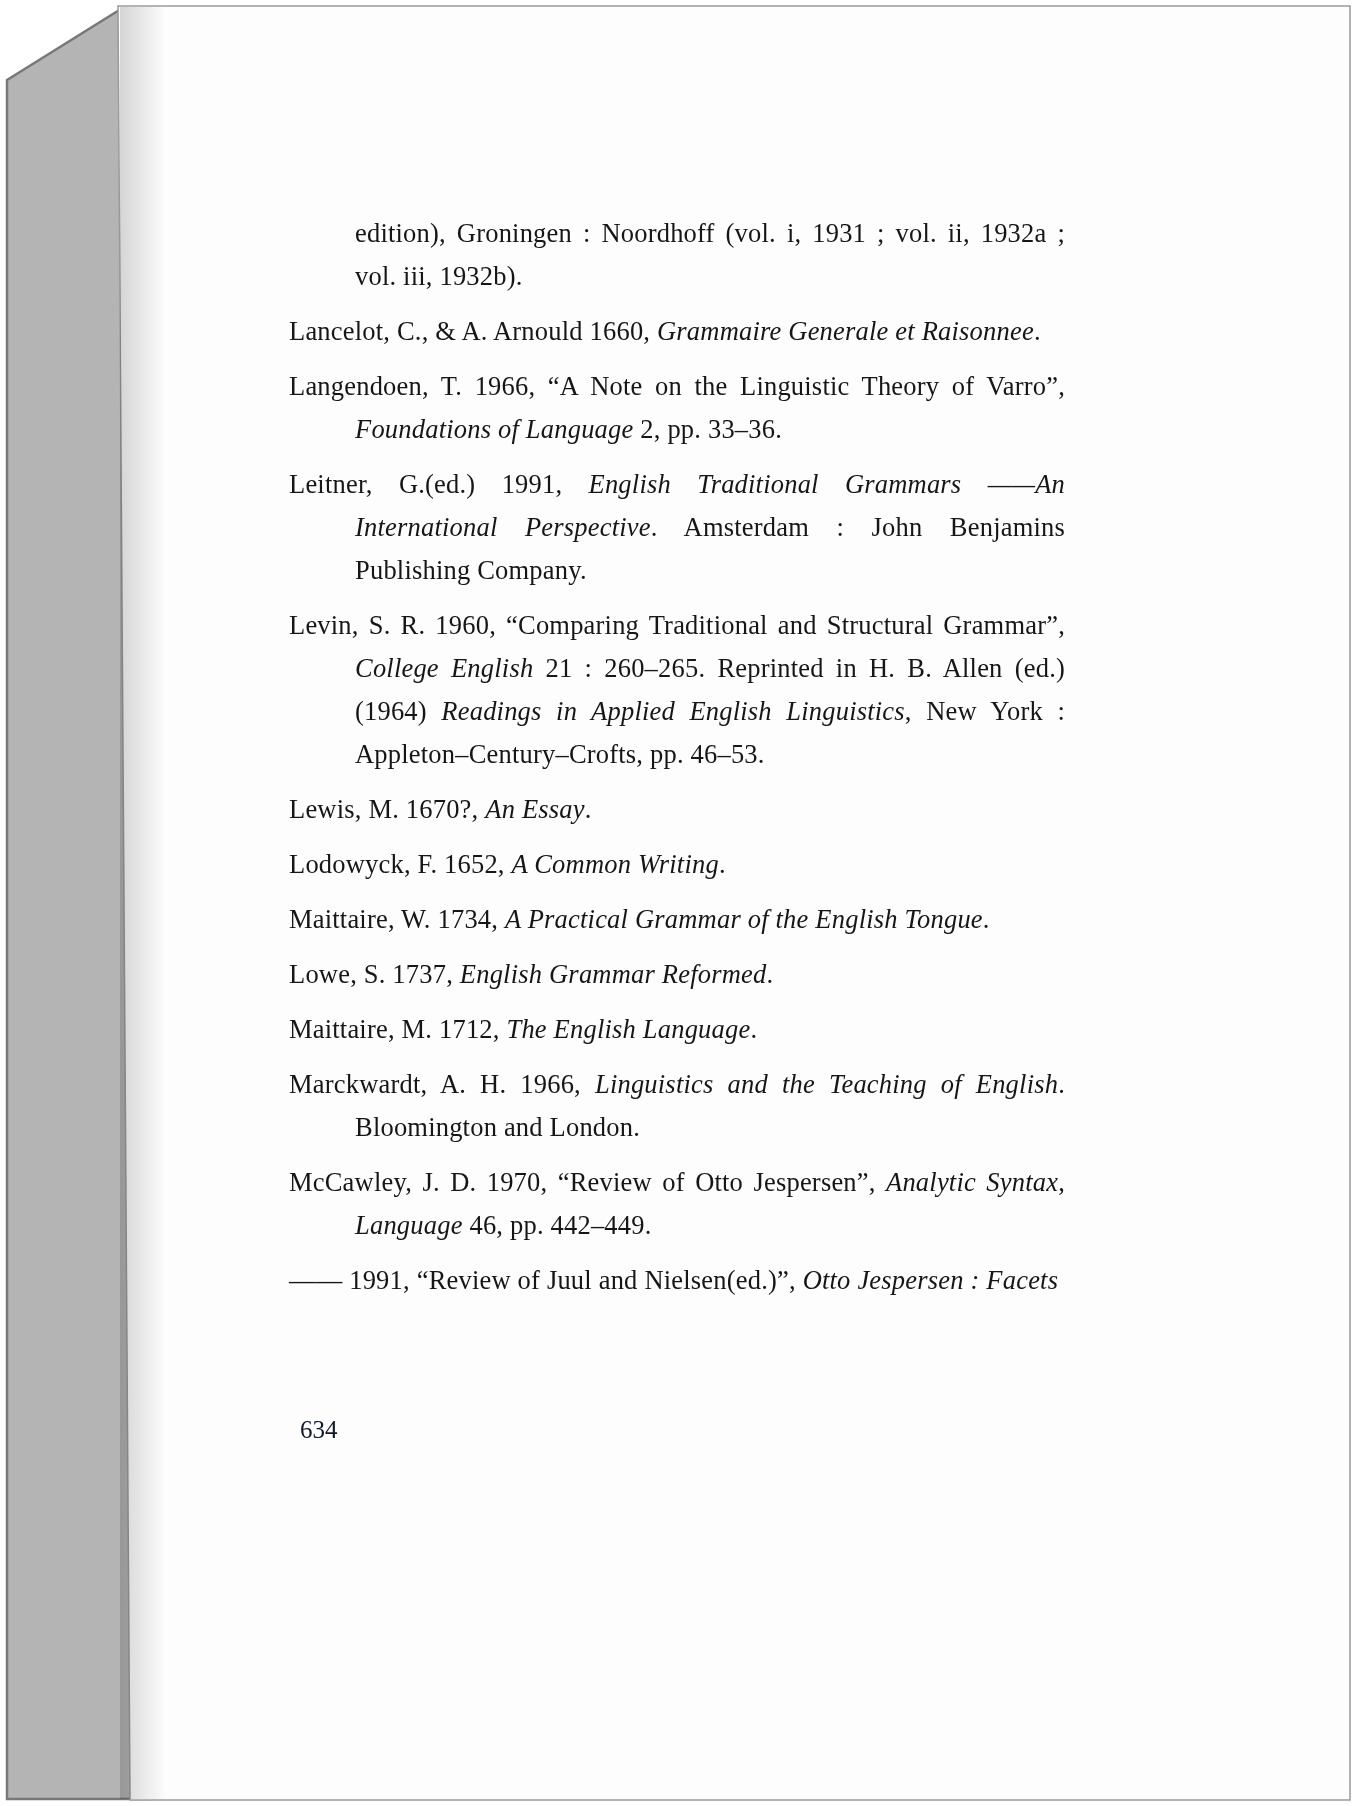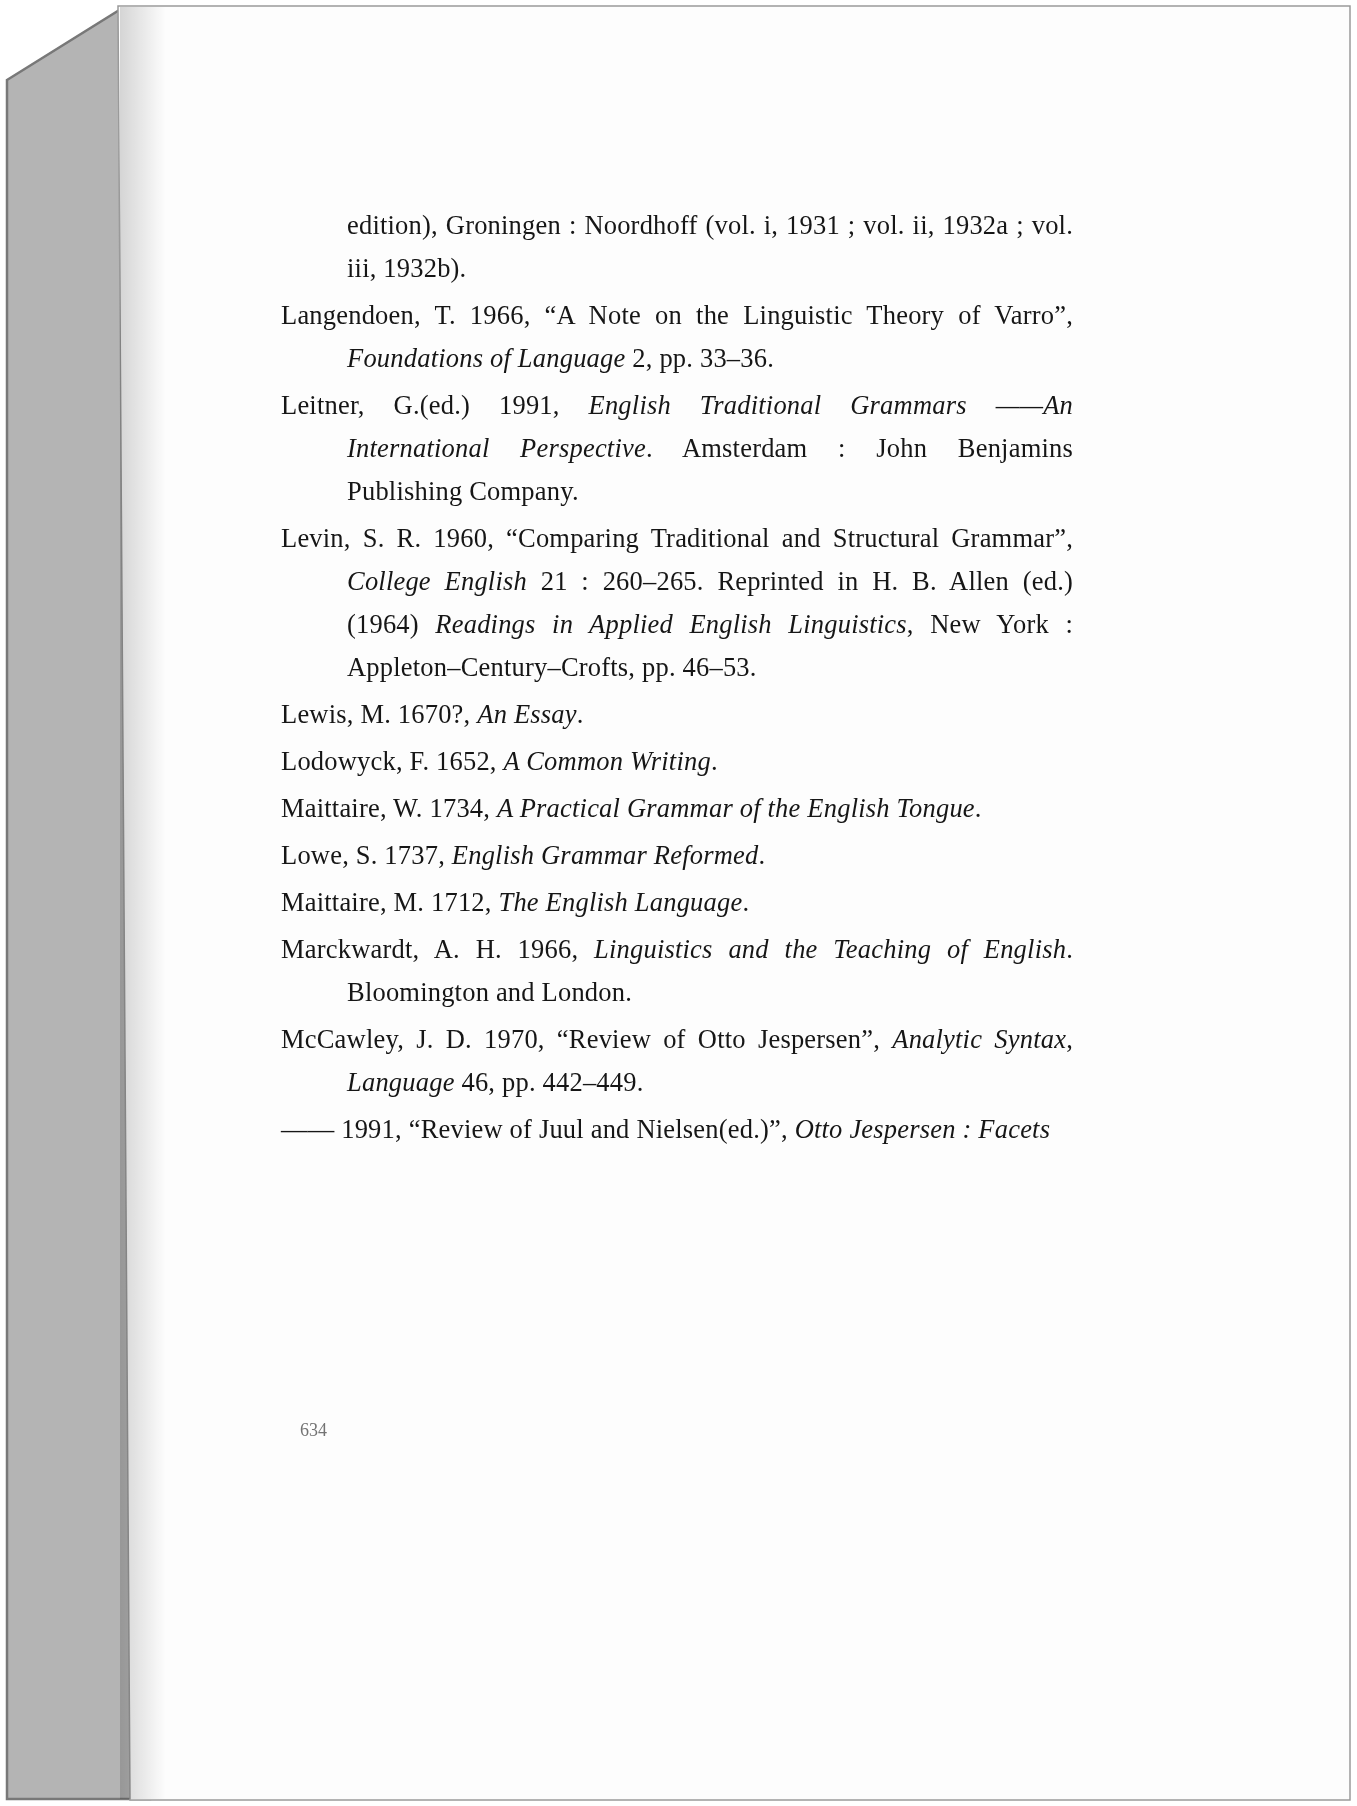--- a/index.html
+++ b/index.html
@@ -22,36 +22,36 @@
     position: absolute;
     left: 277px;
     top: 200px;
     width: 800px;
     font-size: 26.5px;
     line-height: 43px;
     text-align: justify;
     letter-spacing: 0.2px;
   }
   p.ref {
-    margin: 4px;
+    margin: 12px;
     padding-left: 66px;
     text-indent: -66px;
   }
   p.ref.cont {
     text-indent: 0;
   }
   .it { font-style: italic; }
   .rm { font-style: normal; }
   .page-number {
     position: absolute;
     left: 300px;
     top: 1414px;
-    font-size: 18px;
+    font-size: 25px;
     line-height: 32px;
-    color: #737373;
+    color: #0f172a;
   }
 </style>
 </head>
 <body>
 
 <div style="position:absolute; inset:0;">
 
   <svg class="bg-svg" width="1357" height="1806" viewBox="0 0 1357 1806">
     <defs>
       <linearGradient id="leftshade" x1="0" y1="0" x2="1" y2="0">
@@ -62,20 +62,21 @@
 
     <polygon points="7,80 121,9 150,9 150,1799 7,1799" fill="#b4b4b4" stroke="#787878" stroke-width="2.5"></polygon>
 
     <polygon points="118,6 1350,6 1350,1800 130,1800" fill="#fdfdfd" stroke="#9a9a9a" stroke-width="1.5"></polygon>
 
     <rect x="120" y="7" width="46" height="1792" fill="url(#leftshade)"></rect>
   </svg>
 
   <div class="text-block">
       <p class="ref cont"><span class="rm">edition), Groningen : Noordhoff (vol. i, 1931 ; vol. ii, 1932a ; vol. iii, 1932b).</span></p>
+      <p class="ref"><span class="rm">Lancelot, C., &amp; A. Arnould 1660, </span><span class="it">Grammaire Generale et Raisonnee</span><span class="rm">.</span></p>
       <p class="ref"><span class="rm">Langendoen, T. 1966, “A Note on the Linguistic Theory of Varro”, </span><span class="it">Foundations of Language</span><span class="rm"> 2, pp. 33–36.</span></p>
       <p class="ref"><span class="rm">Leitner, G.(ed.) 1991, </span><span class="it">English Traditional Grammars ——An International Perspective</span><span class="rm">. Amsterdam : John Benjamins Publishing Company.</span></p>
       <p class="ref"><span class="rm">Levin, S. R. 1960, “Comparing Traditional and Structural Grammar”, </span><span class="it">College English</span><span class="rm"> 21 : 260–265. Reprinted in H. B. Allen (ed.) (1964) </span><span class="it">Readings in Applied English Linguistics</span><span class="rm">, New York : Appleton–Century–Crofts, pp. 46–53.</span></p>
       <p class="ref"><span class="rm">Lewis, M. 1670?, </span><span class="it">An Essay</span><span class="rm">.</span></p>
       <p class="ref"><span class="rm">Lodowyck, F. 1652, </span><span class="it">A Common Writing</span><span class="rm">.</span></p>
       <p class="ref"><span class="rm">Maittaire, W. 1734, </span><span class="it">A Practical Grammar of the English Tongue</span><span class="rm">.</span></p>
       <p class="ref"><span class="rm">Lowe, S. 1737, </span><span class="it">English Grammar Reformed</span><span class="rm">.</span></p>
       <p class="ref"><span class="rm">Maittaire, M. 1712, </span><span class="it">The English Language</span><span class="rm">.</span></p>
       <p class="ref"><span class="rm">Marckwardt, A. H. 1966, </span><span class="it">Linguistics and the Teaching of English</span><span class="rm">. Bloomington and London.</span></p>
       <p class="ref"><span class="rm">McCawley, J. D. 1970, “Review of Otto Jespersen”, </span><span class="it">Analytic Syntax</span><span class="rm">, </span><span class="it">Language</span><span class="rm"> 46, pp. 442–449.</span></p>

